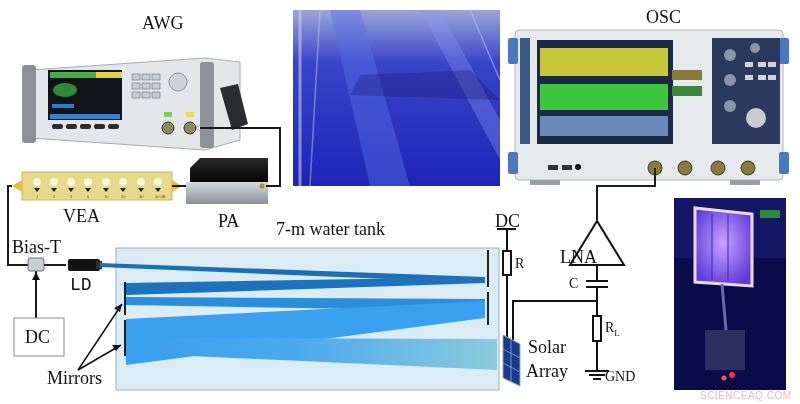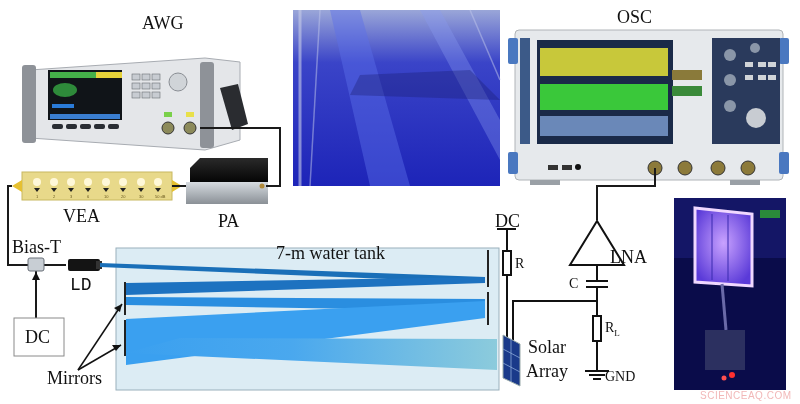--- a/index.html
+++ b/index.html
@@ -233,31 +233,31 @@
     </g>
     <rect x="760" y="210" width="20" height="8" fill="#2a8a3a"></rect>
     <line x1="722" y1="284" x2="726" y2="330" stroke="#6a6aa8" stroke-width="3"></line>
     <rect x="705" y="330" width="40" height="40" fill="#2c3060"></rect>
     <circle cx="732" cy="375" r="3" fill="#ff3030"></circle>
     <circle cx="724" cy="378" r="2.5" fill="#ff5050"></circle>
   </g>
 </svg>
 
 <div class="lbl" style="left:142px; top:14px;">AWG</div>
-<div class="lbl" style="left:617px; top:8px;">OSC</div>
+<div class="lbl" style="left:646px; top:8px;">OSC</div>
 <div class="lbl" style="left:63px; top:207px;">VEA</div>
 <div class="lbl" style="left:218px; top:212px;">PA</div>
 <div class="lbl" style="left:12px; top:238px;">Bias-T</div>
 <div class="lbl" style="left:70px; top:276px;font-family:Liberation Mono, monospace;">LD</div>
 <div class="lbl" style="left:25px; top:328px;">DC</div>
 <div class="lbl" style="left:47px; top:369px;">Mirrors</div>
-<div class="lbl" style="left:276px; top:244px;">7-m water tank</div>
+<div class="lbl" style="left:276px; top:220px;">7-m water tank</div>
 <div class="lbl" style="left:495px; top:212px; text-decoration:none;">DC</div>
 <div class="lbl lbl-sm" style="left:515px; top:257px;">R</div>
-<div class="lbl" style="left:610px; top:248px;">LNA</div>
+<div class="lbl" style="left:560px; top:248px;">LNA</div>
 <div class="lbl lbl-sm" style="left:569px; top:277px;">C</div>
 <div class="lbl lbl-sm" style="left:605px; top:321px;">
   <span>R</span><sub style="font-size:9px">L</sub>
 </div>
 <div class="lbl" style="left:528px; top:338px;">Solar</div>
 <div class="lbl" style="left:526px; top:362px;">Array</div>
 <div class="lbl lbl-sm" style="left:605px; top:370px;">GND</div>
 
 <div class="abs" style="left:22px; top:194px; width:150px; height:8px; font-family:'Liberation Sans',sans-serif; font-size:4px; color:#6a5a20;">
   <span class="abs" style="left:14px">1</span>

